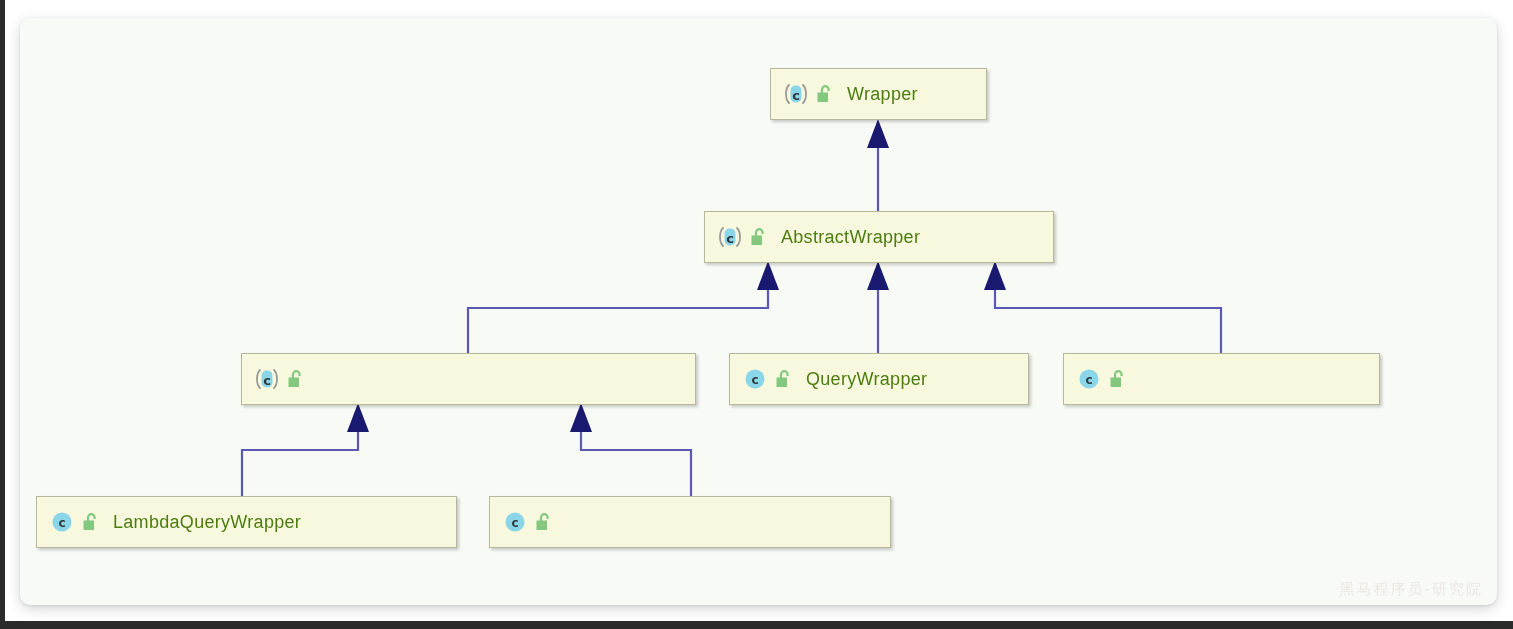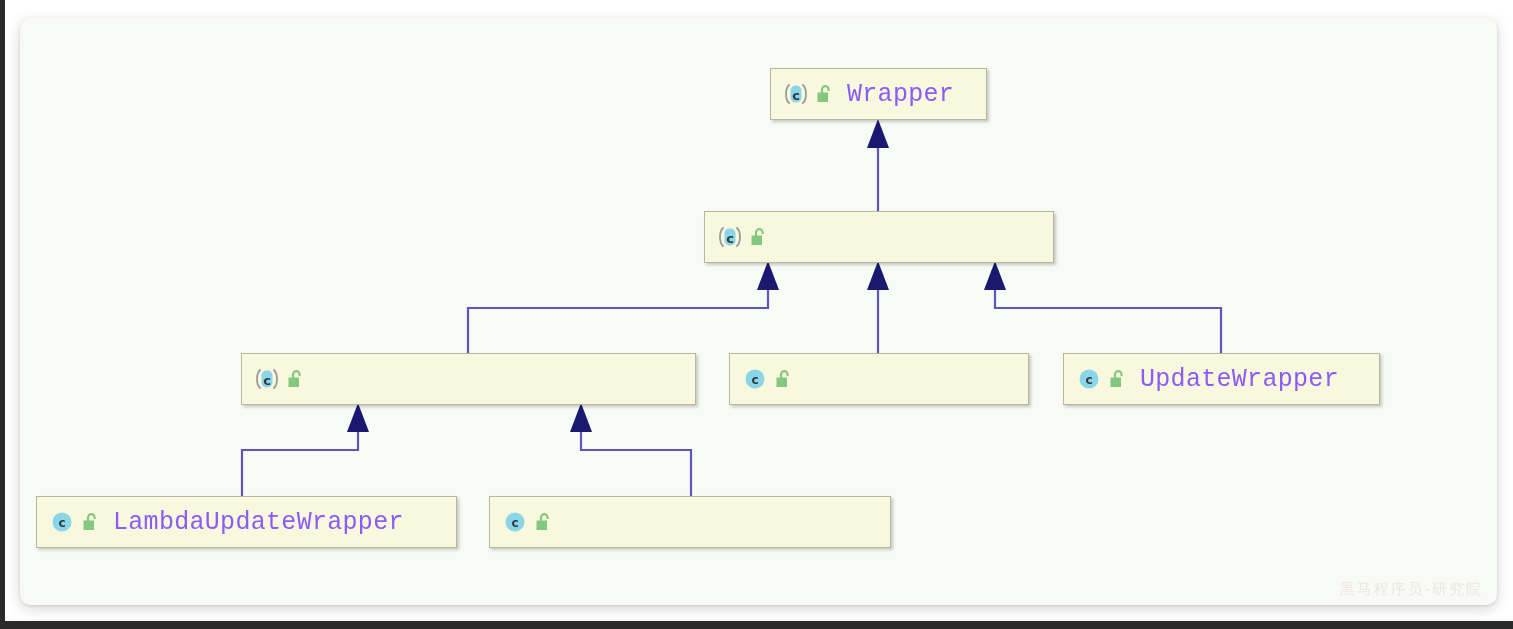--- a/index.html
+++ b/index.html
@@ -72,23 +72,23 @@
     background: #f7f8de;
     border: 1px solid #b7b79a;
     box-shadow: 2px 2px 3px rgba(0,0,0,0.20);
     display: flex;
     align-items: center;
     padding: 0 16px 0 12px;
     height: 52px;
     white-space: nowrap;
   }
   .node-label {
-    font-family: Liberation Mono, monospace;
-    font-size: 25px;
-    color: #8b5cf6;
+    font-family: Liberation Sans, sans-serif;
+    font-size: 18px;
+    color: #4d7c0f;
     letter-spacing: 0.3px;
     margin-left: 14px;
   }
 
   
   .icon-class {
     flex: 0 0 auto;
     width: 26px;
     height: 26px;
     position: relative;
@@ -181,20 +181,21 @@
           <rect x="7.5" y="4.5" width="11" height="17" rx="5" fill="#8ad5e8"></rect>
           <text x="13" y="18.5" font-family="DejaVu Sans, sans-serif" font-size="13" font-weight="bold" fill="#2d3a40" text-anchor="middle">c</text>
         </svg>
       </span>
       <span class="icon-lock">
         <svg viewBox="0 0 17 20" width="17" height="20" xmlns="http://www.w3.org/2000/svg">
           <path d="M6 9 L6 5.5 A3.3 3.3 0 0 1 12.6 5.5 L12.6 7" stroke="#84c77f" stroke-width="2.2" fill="none"></path>
           <rect x="1.5" y="8.5" width="10.5" height="9.5" fill="#84c77f"></rect>
         </svg>
       </span>
+      <span class="node-label">AbstractWrapper</span>
     </div>
 
     <div class="node" style="left:221px; top:335px; width:455px;">
       <span class="icon-class">
         <svg viewBox="0 0 26 26" width="26" height="26" xmlns="http://www.w3.org/2000/svg">
           <path d="M6 4 C2 8 2 18 6 22" stroke="#9a9a9a" stroke-width="1.8" fill="none" stroke-linecap="round"></path>
           <path d="M20 4 C24 8 24 18 20 22" stroke="#9a9a9a" stroke-width="1.8" fill="none" stroke-linecap="round"></path>
           <rect x="7.5" y="4.5" width="11" height="17" rx="5" fill="#8ad5e8"></rect>
           <text x="13" y="18.5" font-family="DejaVu Sans, sans-serif" font-size="13" font-weight="bold" fill="#2d3a40" text-anchor="middle">c</text>
         </svg>
@@ -213,52 +214,52 @@
           <circle cx="13" cy="13" r="9.5" fill="#8ad5e8"></circle>
           <text x="13" y="17.8" font-family="DejaVu Sans, sans-serif" font-size="12" font-weight="bold" fill="#2d3a40" text-anchor="middle">c</text>
         </svg>
       </span>
       <span class="icon-lock">
         <svg viewBox="0 0 17 20" width="17" height="20" xmlns="http://www.w3.org/2000/svg">
           <path d="M6 9 L6 5.5 A3.3 3.3 0 0 1 12.6 5.5 L12.6 7" stroke="#84c77f" stroke-width="2.2" fill="none"></path>
           <rect x="1.5" y="8.5" width="10.5" height="9.5" fill="#84c77f"></rect>
         </svg>
       </span>
+      <span class="node-label">QueryWrapper</span>
     </div>
 
     <div class="node" style="left:1043px; top:335px; width:317px;">
       <span class="icon-class">
         <svg viewBox="0 0 26 26" width="26" height="26" xmlns="http://www.w3.org/2000/svg">
           <circle cx="13" cy="13" r="9.5" fill="#8ad5e8"></circle>
           <text x="13" y="17.8" font-family="DejaVu Sans, sans-serif" font-size="12" font-weight="bold" fill="#2d3a40" text-anchor="middle">c</text>
         </svg>
       </span>
       <span class="icon-lock">
         <svg viewBox="0 0 17 20" width="17" height="20" xmlns="http://www.w3.org/2000/svg">
           <path d="M6 9 L6 5.5 A3.3 3.3 0 0 1 12.6 5.5 L12.6 7" stroke="#84c77f" stroke-width="2.2" fill="none"></path>
           <rect x="1.5" y="8.5" width="10.5" height="9.5" fill="#84c77f"></rect>
         </svg>
       </span>
-      <span class="node-label">UpdateWrapper</span>
     </div>
 
     <div class="node" style="left:16px; top:478px; width:421px;">
       <span class="icon-class">
         <svg viewBox="0 0 26 26" width="26" height="26" xmlns="http://www.w3.org/2000/svg">
           <circle cx="13" cy="13" r="9.5" fill="#8ad5e8"></circle>
           <text x="13" y="17.8" font-family="DejaVu Sans, sans-serif" font-size="12" font-weight="bold" fill="#2d3a40" text-anchor="middle">c</text>
         </svg>
       </span>
       <span class="icon-lock">
         <svg viewBox="0 0 17 20" width="17" height="20" xmlns="http://www.w3.org/2000/svg">
           <path d="M6 9 L6 5.5 A3.3 3.3 0 0 1 12.6 5.5 L12.6 7" stroke="#84c77f" stroke-width="2.2" fill="none"></path>
           <rect x="1.5" y="8.5" width="10.5" height="9.5" fill="#84c77f"></rect>
         </svg>
       </span>
-      <span class="node-label">LambdaUpdateWrapper</span>
+      <span class="node-label">LambdaQueryWrapper</span>
     </div>
 
     <div class="node" style="left:469px; top:478px; width:402px;">
       <span class="icon-class">
         <svg viewBox="0 0 26 26" width="26" height="26" xmlns="http://www.w3.org/2000/svg">
           <circle cx="13" cy="13" r="9.5" fill="#8ad5e8"></circle>
           <text x="13" y="17.8" font-family="DejaVu Sans, sans-serif" font-size="12" font-weight="bold" fill="#2d3a40" text-anchor="middle">c</text>
         </svg>
       </span>
       <span class="icon-lock">

